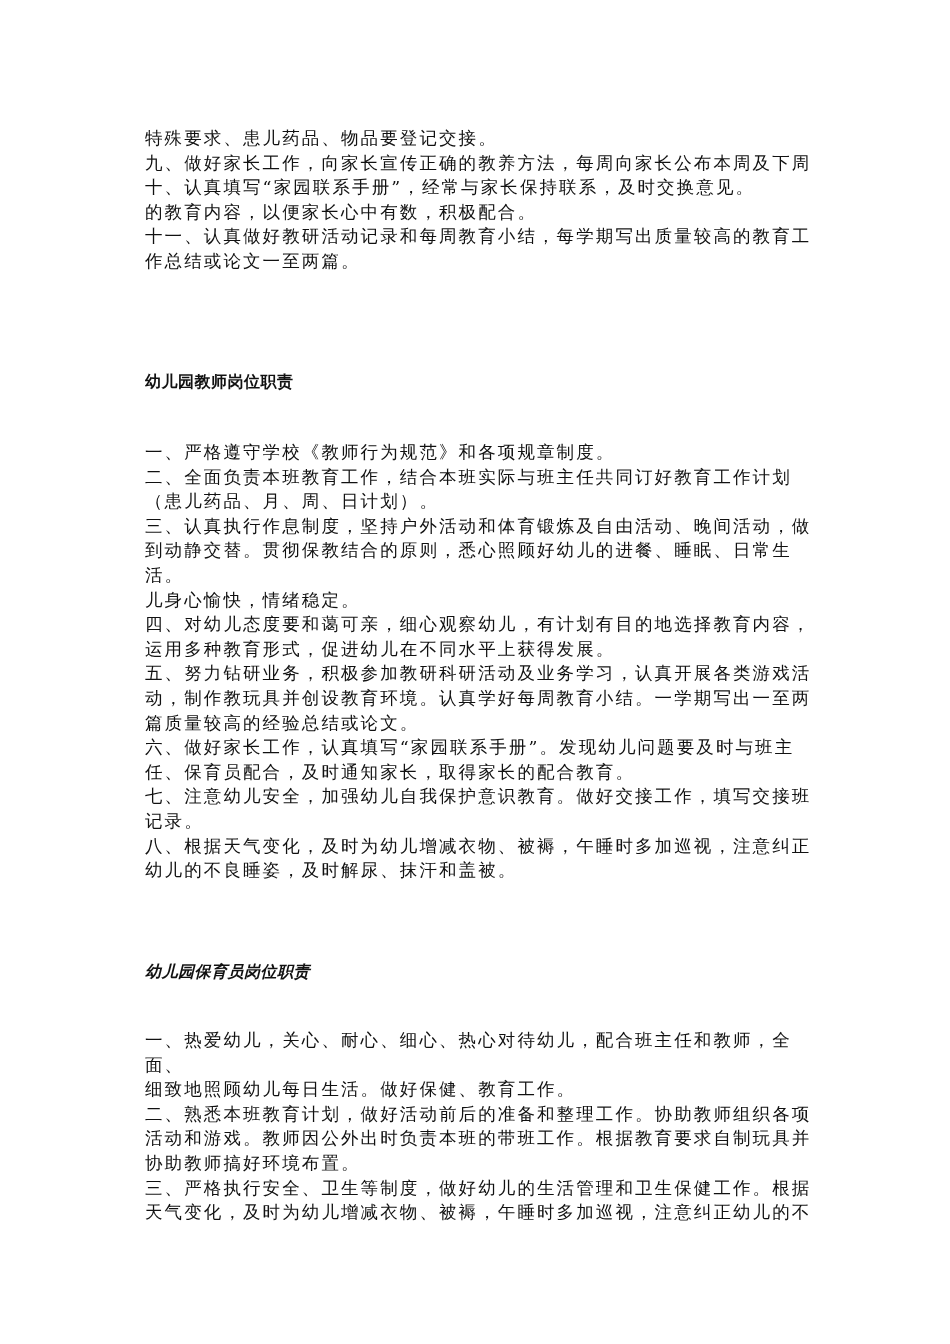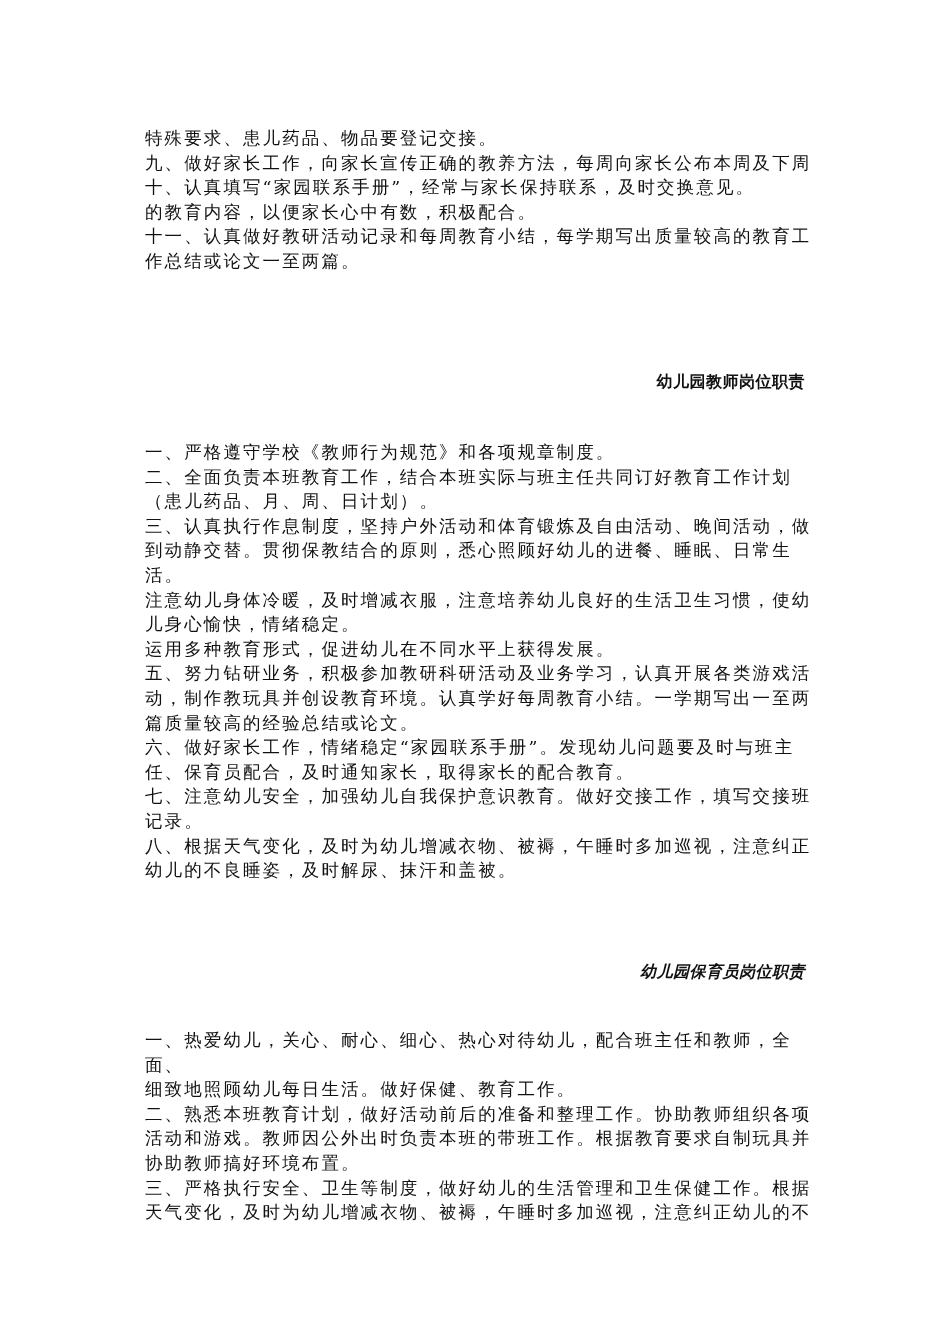--- a/index.html
+++ b/index.html
@@ -1,21 +1,21 @@
 <!DOCTYPE html>
 <html><head>
 <meta charset="utf-8">
 <style>
   html, body { margin: 0; padding: 0; background: #ffffff; }
   body { width: 950px; height: 1344px; position: relative; overflow: hidden;
          font-family: "DejaVu Serif", "Liberation Serif", serif; color: #111; }
   .page { position: absolute; left: 145px; top: 126px; width: 680px; }
   .para { font-size: 17.5px; line-height: 24.6px; margin: 0; letter-spacing: 2.1px; white-space: pre-wrap; }
   .title { font-family: "DejaVu Sans", "Liberation Sans", sans-serif; font-weight: bold;
-           font-size: 16px; text-align: right; margin: 0; letter-spacing: 0.5px; line-height: 24px; }
+           font-size: 16px; text-align: left; margin: 0; letter-spacing: 0.5px; line-height: 24px; }
   .t1 { position: absolute; left: 145px; top: 370px; width: 660px; }
   .t2 { position: absolute; left: 145px; top: 960px; width: 660px; font-style: italic; }
   .s2 { position: absolute; left: 145px; top: 440px; width: 680px; }
   .s3 { position: absolute; left: 145px; top: 1028px; width: 680px; }
 </style>
 </head>
 <body>
 
 <div class="page">
   <p class="para">特殊要求、患儿药品、物品要登记交接。</p>
@@ -27,27 +27,27 @@
 </div>
 
 <h2 class="title t1">幼儿园教师岗位职责</h2>
 
 <div class="s2">
   <p class="para">一、严格遵守学校《教师行为规范》和各项规章制度。</p>
   <p class="para">二、全面负责本班教育工作，结合本班实际与班主任共同订好教育工作计划</p>
   <p class="para">（患儿药品、月、周、日计划）。</p>
   <p class="para">三、认真执行作息制度，坚持户外活动和体育锻炼及自由活动、晚间活动，做</p>
   <p class="para">到动静交替。贯彻保教结合的原则，悉心照顾好幼儿的进餐、睡眠、日常生活。</p>
-  <p class="para">注意幼儿身体冷暖，及时增减衣服，注意培养幼儿良好的生活卫生习惯，使幼</p>
   <p class="para">儿身心愉快，情绪稳定。</p>
+  <p class="para">四、对幼儿态度要和蔼可亲，细心观察幼儿，有计划有目的地选择教育内容，</p>
   <p class="para">运用多种教育形式，促进幼儿在不同水平上获得发展。</p>
   <p class="para">五、努力钻研业务，积极参加教研科研活动及业务学习，认真开展各类游戏活</p>
   <p class="para">动，制作教玩具并创设教育环境。认真学好每周教育小结。一学期写出一至两</p>
   <p class="para">篇质量较高的经验总结或论文。</p>
-  <p class="para">六、做好家长工作，情绪稳定“家园联系手册”。发现幼儿问题要及时与班主</p>
+  <p class="para">六、做好家长工作，认真填写“家园联系手册”。发现幼儿问题要及时与班主</p>
   <p class="para">任、保育员配合，及时通知家长，取得家长的配合教育。</p>
   <p class="para">七、注意幼儿安全，加强幼儿自我保护意识教育。做好交接工作，填写交接班</p>
   <p class="para">记录。</p>
   <p class="para">八、根据天气变化，及时为幼儿增减衣物、被褥，午睡时多加巡视，注意纠正</p>
   <p class="para">幼儿的不良睡姿，及时解尿、抹汗和盖被。</p>
 </div>
 
 <h2 class="title t2">幼儿园保育员岗位职责</h2>
 
 <div class="s3">

